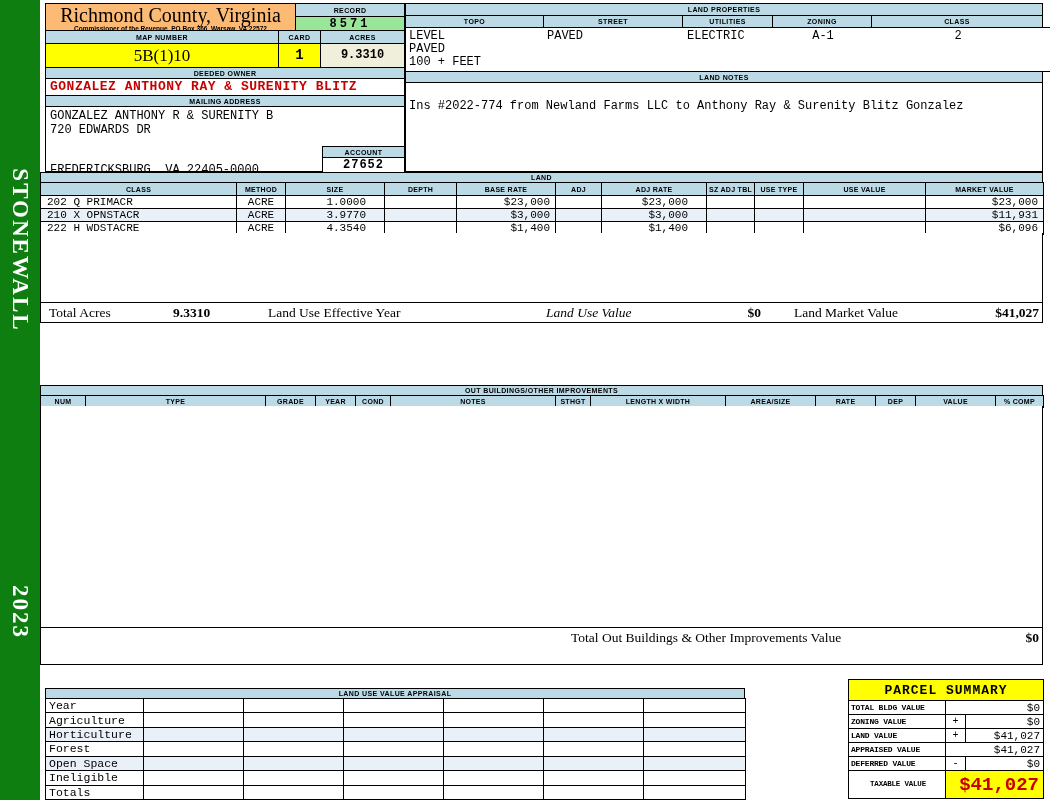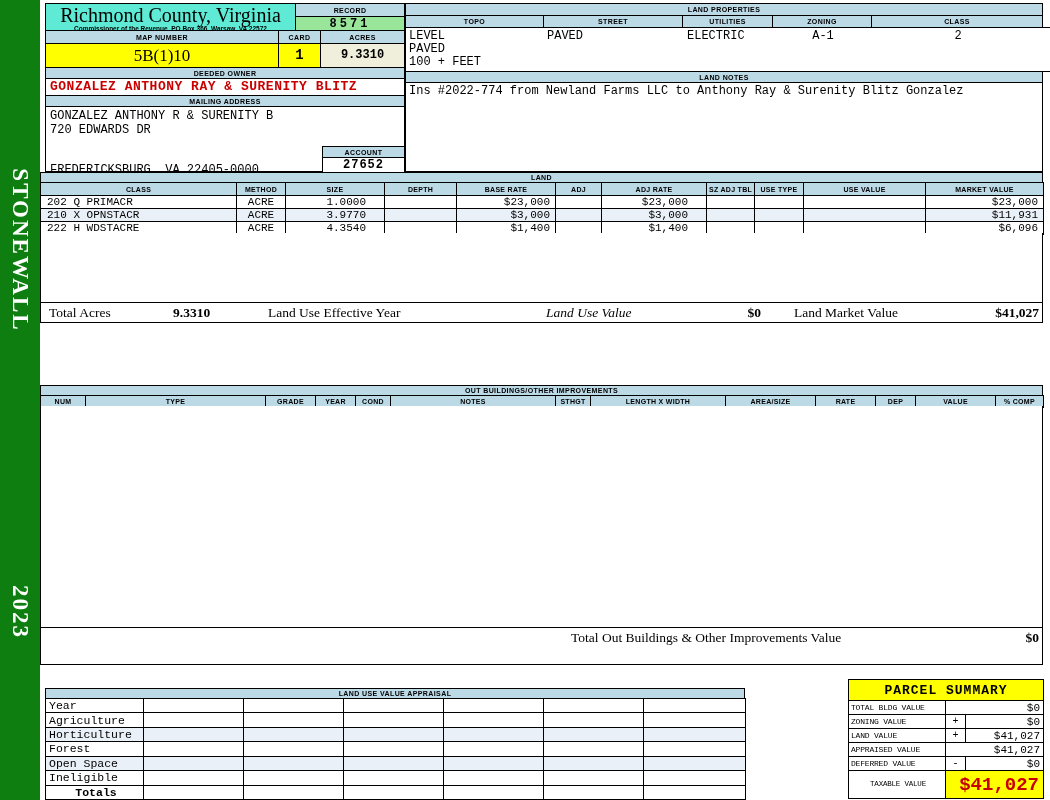--- a/index.html
+++ b/index.html
@@ -3,42 +3,42 @@
 <meta charset="utf-8">
 <style>
   html,body{margin:0;padding:0;}
   body{width:1050px;height:800px;overflow:hidden;background:#0E7E10;}
   .page{position:relative;width:1050px;height:800px;background:#0E7E10;font-family:"Liberation Sans","DejaVu Sans",sans-serif;}
   .paper{position:absolute;left:40px;top:0;width:1010px;height:800px;background:#FFFFFF;}
   .vtext{position:absolute;left:20px;color:#FFFFFF;font-family:"Liberation Serif","DejaVu Serif",serif;font-weight:bold;font-size:23px;letter-spacing:2px;white-space:nowrap;transform:translate(-50%,-50%) rotate(90deg);}
   .cell{position:absolute;box-sizing:border-box;border:1px solid #000;overflow:hidden;}
   .hdr{background:#BCD9E6;font-size:7px;font-weight:bold;text-align:center;letter-spacing:.4px;display:flex;align-items:center;justify-content:center;}
   .mono{font-family:"Liberation Mono","DejaVu Sans Mono",monospace;}
-  .titlecell{background:#5eead4;text-align:center;}
+  .titlecell{background:#fdba74;text-align:center;}
   .title{font-family:"Liberation Serif","DejaVu Serif",serif;font-size:20px;line-height:20px;margin-top:1px;}
   .subtitle{font-size:6.5px;font-weight:bold;line-height:7px;}
   .recval{background:#99E69B;font-weight:bold;font-size:12px;letter-spacing:3px;text-align:center;}
   .yellow{background:#FFFF00;}
   .beige{background:#F0EFDB;}
   .mapval{font-family:"Liberation Serif","DejaVu Serif",serif;font-size:17px;text-align:center;line-height:23px;}
   .bmono{font-weight:bold;font-size:12px;text-align:center;line-height:23px;}
   .ownername{color:#C80000;font-weight:bold;font-size:13px;line-height:16px;padding-left:4px;letter-spacing:.5px;background:#fff;}
   .addr{font-size:12px;line-height:14px;background:#fff;}
   .addr div{padding-left:4px;}
   .valbox{background:#fff;font-size:12px;line-height:13px;}
   table{border-collapse:collapse;table-layout:fixed;position:absolute;}
   td{border:1px solid #000;padding:0;overflow:hidden;white-space:nowrap;box-sizing:border-box;}
   td.h{background:#BCD9E6;font-size:7px;font-weight:bold;text-align:center;letter-spacing:.3px;}
   td.d{font-family:"Liberation Mono","DejaVu Sans Mono",monospace;font-size:11px;}
   .stripe td{background:#EAF0F8;}
   .totrow{background:#fff;font-family:"Liberation Serif","DejaVu Serif",serif;font-size:13.5px;}
   .totrow span{position:absolute;top:2px;}
   .b{font-weight:bold;}
   .ps td{font-family:"Liberation Mono","DejaVu Sans Mono",monospace;}
-  .ps .lbl{font-size:8px;font-weight:normal;padding-left:2px;letter-spacing:-.2px;}
+  .ps .lbl{font-size:8px;font-weight:bold;padding-left:2px;letter-spacing:-.2px;}
   .ps .op{font-size:10px;text-align:center;}
   .ps .val{font-size:11px;text-align:right;padding-right:3px;}
   .lua td{font-family:"Liberation Mono","DejaVu Sans Mono",monospace;font-size:11.5px;padding-left:3px;}
   .taxval{background:#FFFF00;color:#C80000;font-weight:bold;font-size:19px;text-align:right;padding-right:4px;font-family:"Liberation Sans","DejaVu Sans",sans-serif;}
 </style>
 </head>
 <body>
 
 <div class="page">
   <div class="paper"></div>
@@ -82,21 +82,21 @@
     <span style="position:absolute;left:141px;top:2px;">PAVED</span>
     <span style="position:absolute;left:281px;top:2px;">ELECTRIC</span>
     <span style="position:absolute;left:367px;top:2px;width:100px;text-align:center;">A-1</span>
     <span style="position:absolute;left:466px;top:2px;width:172px;text-align:center;">2</span>
     <span style="position:absolute;left:3px;top:15px;">PAVED</span>
     <span style="position:absolute;left:3px;top:28px;">100 + FEET</span>
   </div>
 
   <div class="cell hdr" style="left:405px;top:71px;width:638px;height:12px;">LAND NOTES</div>
   <div class="cell mono valbox" style="left:405px;top:82px;width:638px;height:90px;">
-    <div style="padding:2px 0 0 3px;">Ins #2022-774 from Newland Farms LLC to Anthony Ray &amp; Surenity Blitz Gonzalez</div>
+    <div style="padding:2px 0 0 3px;margin-top:15px;">Ins #2022-774 from Newland Farms LLC to Anthony Ray &amp; Surenity Blitz Gonzalez</div>
   </div>
 
   <div class="cell hdr" style="left:40px;top:172px;width:1003px;height:11px;">LAND</div>
   <table class="land" style="left:40px;top:182px;width:1003px;">
     <colgroup>
       <col style="width:196px">
         <col style="width:49px">
         <col style="width:99px">
         <col style="width:72px">
         <col style="width:99px">
@@ -274,21 +274,21 @@
     <tr>
           <td>Ineligible</td>
           <td></td>
           <td></td>
           <td></td>
           <td></td>
           <td></td>
           <td></td>
         </tr>
     <tr>
-          <td style="font-weight:bold;text-align:center;">Totals</td>
+          <td style="font-weight:normal;">Totals</td>
           <td></td>
           <td></td>
           <td></td>
           <td></td>
           <td></td>
           <td></td>
         </tr>
   </tbody>
     </table>
 

